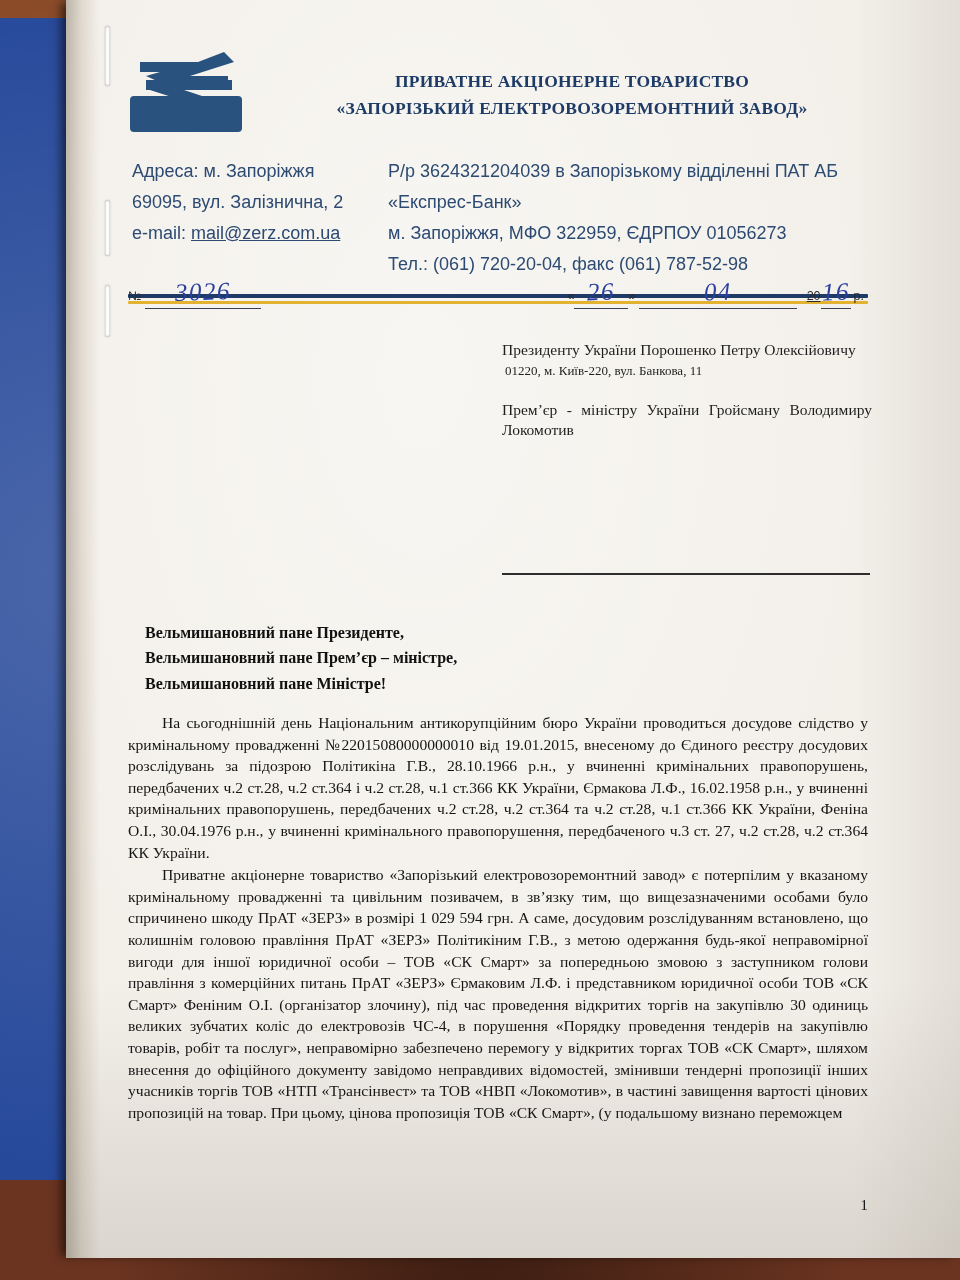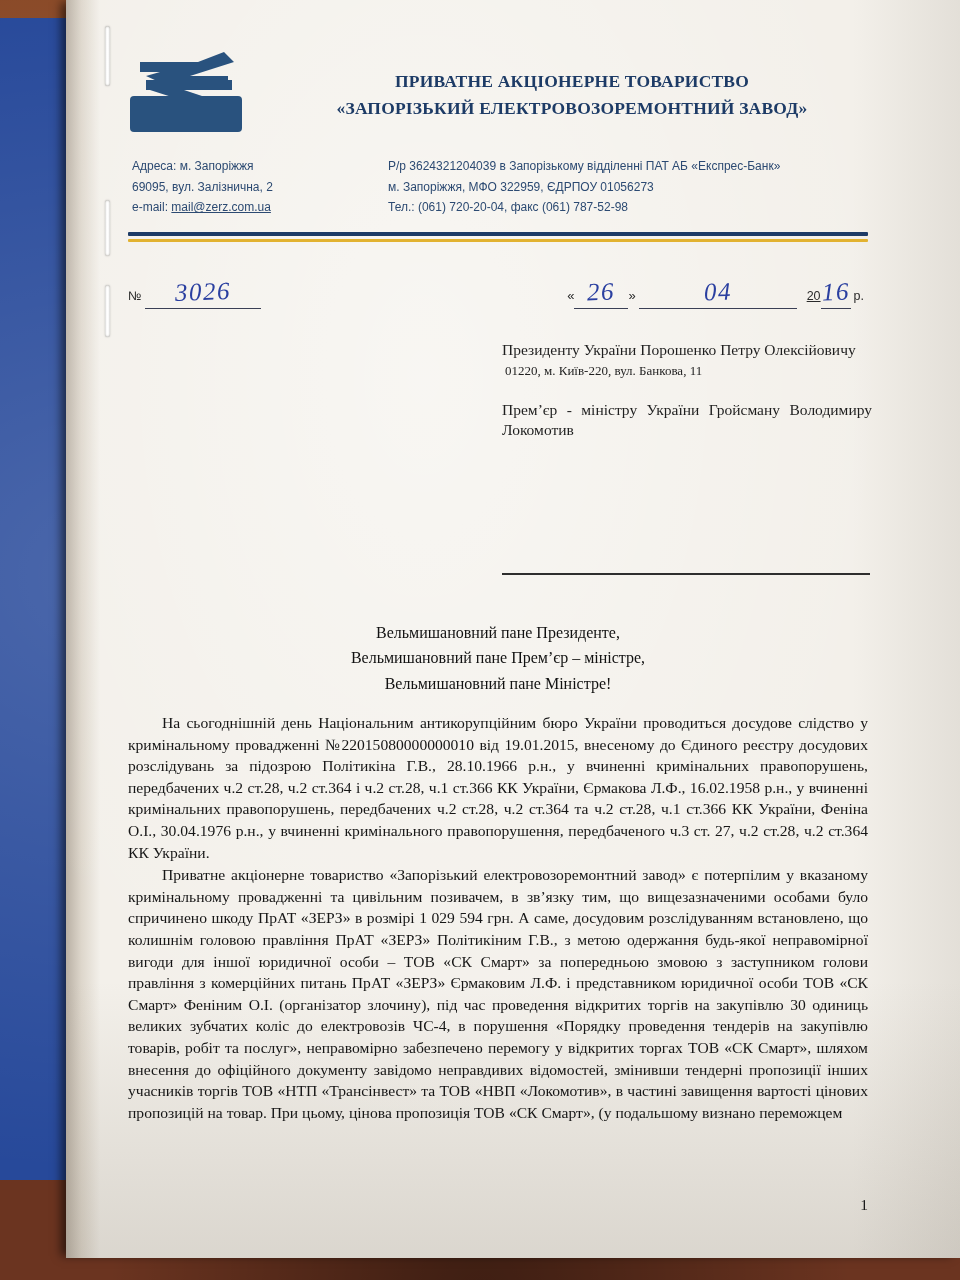--- a/index.html
+++ b/index.html
@@ -117,21 +117,21 @@
     letter-spacing: .2px;
     line-height: 1.55;
   }
   .company-title-line { white-space: nowrap; }
 
   #letterhead-details {
     display: flex;
     margin-top: 14px;
     font-family: "Liberation Sans", sans-serif;
     color: #2c4a72;
-    font-size: 12px;
+    font-size: 18px;
     line-height: 1.72;
   }
   #address-block {
     width: 232px;
     flex: 0 0 auto;
     padding-left: 4px;
   }
   #bank-block {
     flex: 1 1 auto;
     padding-left: 24px;
@@ -245,26 +245,26 @@
     left: 436px;
     top: 573px;
     width: 368px;
     height: 2.2px;
     background: #2e2e2e;
   }
 
   
   #salutation {
     position: absolute;
-    left: 62px;
+    left: 79px;
     top: 620px;
     width: 740px;
-    text-align: center;
-    font-family: "Liberation Serif", serif;
-    font-weight: normal;
+    text-align: left;
+    font-family: "Liberation Serif", serif;
+    font-weight: bold;
     font-size: 16px;
     line-height: 1.58;
     color: #111;
   }
 
   
   #letter-body {
     position: absolute;
     left: 62px;
     top: 712px;

